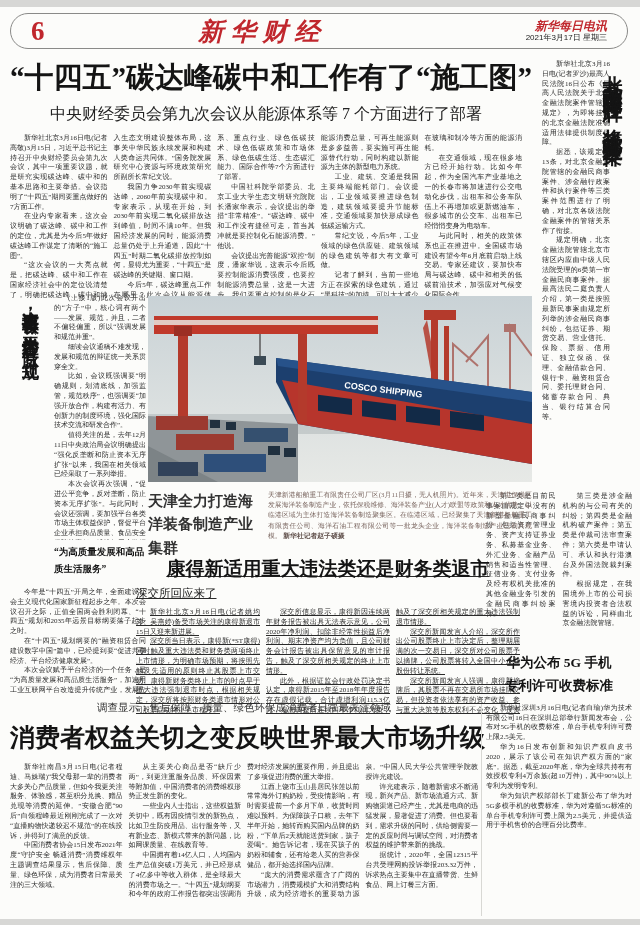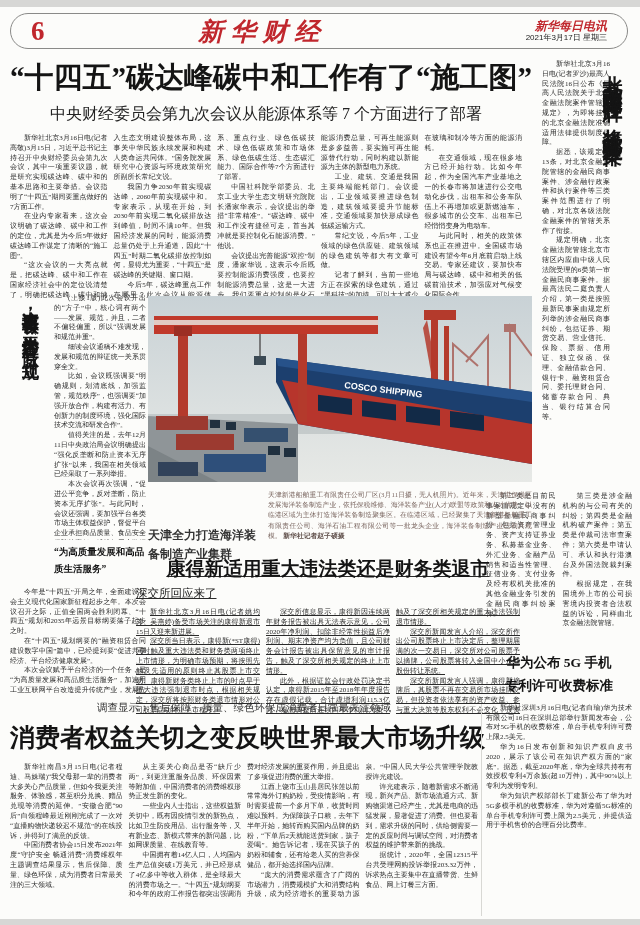--- a/index.html
+++ b/index.html
@@ -44,21 +44,21 @@
            letter-spacing:1px;line-height:40px;}
   .sb-col{position:absolute;left:54px;top:294px;width:92px;height:246px;}
   .sb-subhead{position:absolute;left:54px;top:544px;width:92px;font-size:9.5px;font-weight:bold;
               line-height:1.8;color:#141414;}
   .sb-bottom{position:absolute;left:10px;top:588px;width:136px;height:108px;}
 
   
   figure{position:absolute;left:148px;top:296px;width:384px;height:186px;margin:0;}
   figure svg{display:block;}
   .caption{position:absolute;left:148px;top:490px;width:384px;display:flex;gap:8px;}
-  .cap-title{width:112px;font-size:12px;font-weight:bold;color:#333;line-height:1.55;margin-top:36px;}
+  .cap-title{width:112px;font-size:15px;font-weight:bold;color:#333;line-height:1.55;}
   .cap-body{flex:1;font-size:6.8px;line-height:1.5;color:#7a6660;text-align:justify;}
   .credit{font-weight:bold;color:#5f4f4a;white-space:nowrap;}
 
   
   .kangde{position:absolute;left:136px;top:556px;width:384px;text-decoration:underline;}
   .kangde h2{margin:0;font-size:19px;font-weight:900;text-align:center;color:#141414;white-space:nowrap;}
   .kangde h3{margin:4px 0 7px 0;font-size:11.5px;font-weight:500;color:#222;}
   .kangde .cols{column-count:3;height:116px;}
 
   

